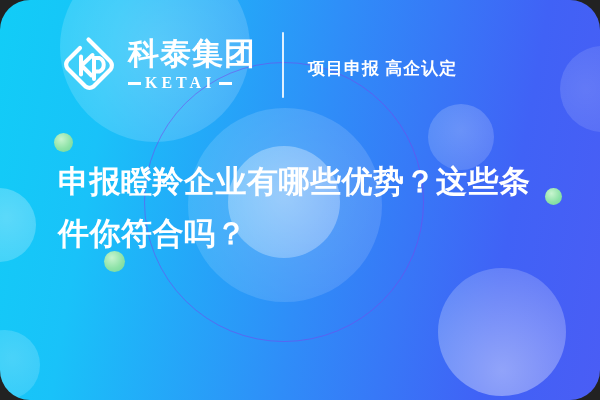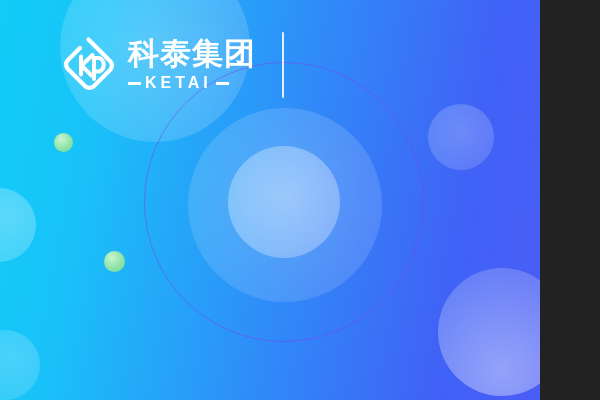--- a/index.html
+++ b/index.html
@@ -2,25 +2,26 @@
 <html><head>
 <meta charset="utf-8">
 <style>
   html, body {
     margin: 0;
     padding: 0;
     background: #222;
   }
   #banner {
     position: relative;
-    width: 540px;
+    width: 600px;
     height: 400px;
     overflow: hidden;
-    font-family: Liberation Sans, sans-serif;
+    font-family: Liberation Serif, serif;
     background: linear-gradient(100deg, #11cdf7 0%, #19c2f9 18%, #2f8df8 52%, #4062f6 82%, #4a5df5 100%);
+    border-radius: 30px;
   }
 
   
   .deco {
     position: absolute;
     border-radius: 50%;
     pointer-events: none;
   }
   
   .halo-logo {
@@ -222,20 +223,23 @@
           <i class="bar"></i>
           <span class="logo-en">KETAI</span>
           <i class="bar"></i>
         </span>
       </span>
     </div>
 
     <div class="divider"></div>
 
     <div class="tagline">
+      <span class="tagline-sub">项目申报 高企认定</span>
     </div>
 
   </div>
 
   <div class="headline">
+    <div class="headline-line">申报瞪羚企业有哪些优势？这些条</div>
+    <div class="headline-line">件你符合吗？</div>
   </div>
 
 </div>
 
 </body></html>

